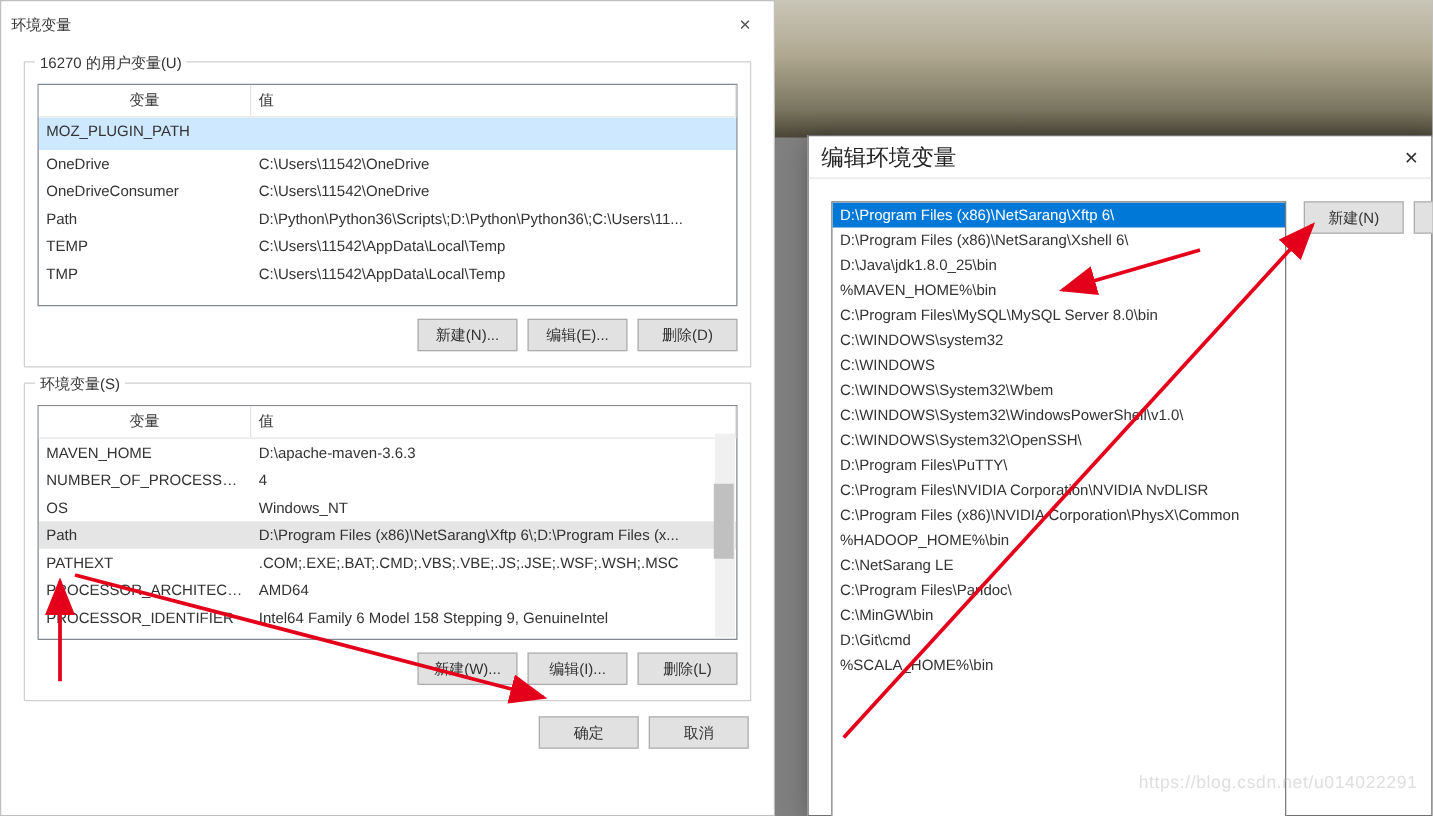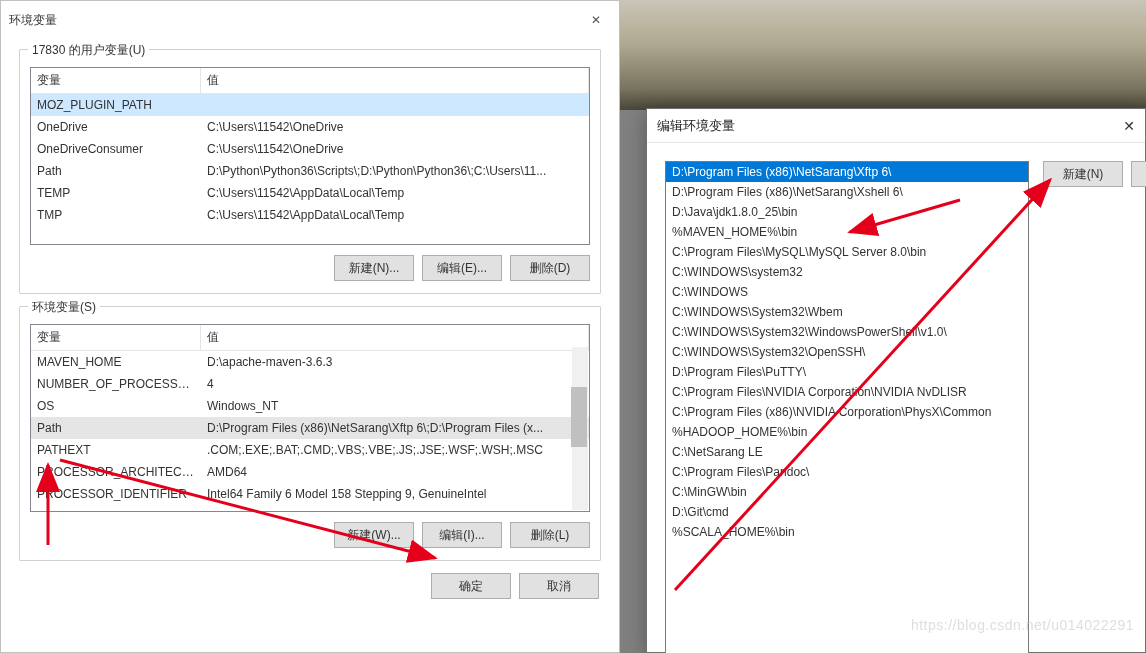--- a/index.html
+++ b/index.html
@@ -14,40 +14,40 @@
 .dialog-left .titlebar .close { width: 30px; text-align: center; color: #555; cursor: pointer; }
 .dialog-left .inner { padding: 10px 18px; }
 
 .fieldset { border: 1px solid #d0d0d0; margin-bottom: 12px; padding: 10px 10px 12px 10px; border-radius: 1px; }
 .fieldset .legend { position: relative; top: -18px; left: -2px; background: #fff; padding: 0 4px; color: #333; }
 .fieldset .content { margin-top: -10px; }
 
 .table { border: 1px solid #828790; background: #fff; }
 .table .thead { display: flex; background: #fff; border-bottom: 1px solid #e5e5e5; }
 .table .th { padding: 4px 6px; border-right: 1px solid #e5e5e5; color: #333; }
-.table .th.col1 { width: 170px; }
+.table .th.col1 { width: 170px; text-align: center; }
 .table .th.col2 { flex: 1; }
 .table .tbody { overflow-y: auto; }
 .table .tr { display: flex; padding: 2px 0; }
 .table .td { padding: 2px 6px; color: #333; white-space: nowrap; overflow: hidden; text-overflow: ellipsis; }
 .table .td.col1 { width: 170px; }
 .table .td.col2 { flex: 1; }
-.table .tr.sel { background: #cde8ff; }
+.table .tr.sel { background: #cde8ff; flex-direction: column; }
 .table .tr.sel2 { background: #e5e5e5; }
 
 .btnrow { display: flex; justify-content: flex-end; gap: 8px; margin-top: 10px; }
 .btn { min-width: 80px; height: 26px; background: #e1e1e1; border: 1px solid #adadad; color: #333; display: inline-flex; align-items: center; justify-content: center; cursor: pointer; }
 
 .u-tbody { height: 150px; }
 .s-tbody { height: 160px; }
 
 
 .dialog-right { position: absolute; left: 646px; top: 108px; width: 500px; height: 545px; background: #fff; border: 1px solid #707070; box-shadow: 0 4px 20px rgba(0,0,0,0.3); }
 .dialog-right .titlebar { display: flex; align-items: center; padding: 6px 10px; height: 34px; border-bottom: 1px solid #e5e5e5; }
-.dialog-right .titlebar .title { flex: 1; color: #222; font-size: 13px; }
+.dialog-right .titlebar .title { flex: 1; color: #222; font-size: 18px; }
 .dialog-right .titlebar .close { width: 40px; text-align: right; color: #333; font-size: 14px; cursor: pointer; }
 .dialog-right .body { padding: 18px 16px 12px 18px; display: flex; gap: 14px; }
 .dialog-right .listbox { flex: 1; border: 1px solid #7a7a7a; background: #fff; height: 504px; overflow-y: auto; }
 .dialog-right .listbox .item { padding: 3px 6px; color: #333; white-space: nowrap; overflow: hidden; text-overflow: ellipsis; }
 .dialog-right .listbox .item.sel { background: #0078d7; color: #fff; }
 .dialog-right .sidebtns { display: flex; flex-direction: row; gap: 8px; width: 86px; }
 .dialog-right .sidebtns .spacer { height: 20px; }
 .dialog-right .footer { display: flex; justify-content: flex-end; gap: 10px; padding: 8px 16px 16px 16px; }
 .btn.primary { border: 2px solid #0078d7; background: #fff; }
 
@@ -66,21 +66,21 @@
 <div class="bg-mountain"></div>
 
 <div class="dialog-left">
   <div class="titlebar">
     <span class="title">环境变量</span>
     <span class="close">✕</span>
   </div>
   <div class="inner">
 
     <div class="fieldset">
-      <span class="legend">17830 的用户变量(U)</span>
+      <span class="legend">16270 的用户变量(U)</span>
       <div class="content">
         <div class="table" style="position:relative;">
           <div class="thead">
             <div class="th col1">变量</div>
             <div class="th col2">值</div>
           </div>
           <div class="tbody u-tbody" id="user-tbody">
               <div class="tr sel">
                 <div class="td col1">MOZ_PLUGIN_PATH</div>
                 <div class="td col2"></div>

